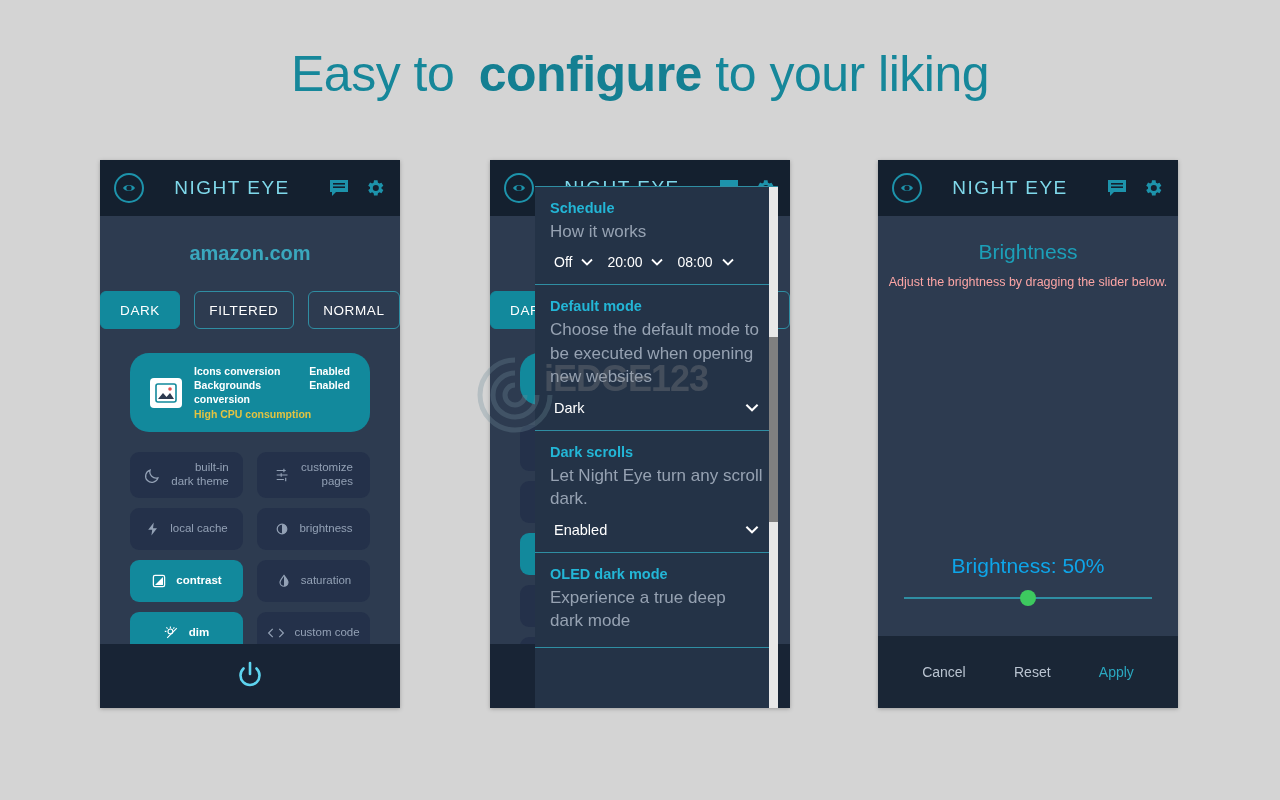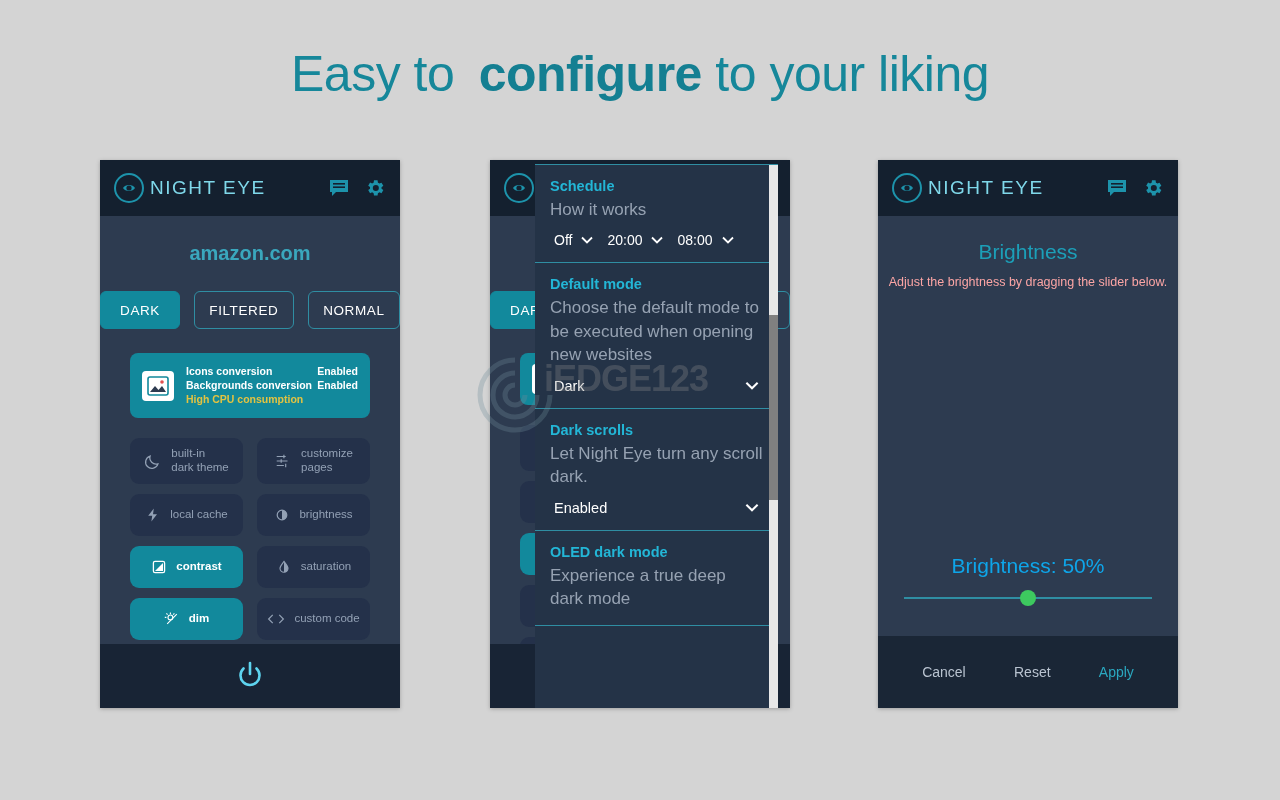--- a/index.html
+++ b/index.html
@@ -37,21 +37,21 @@
     display: flex; align-items: center; padding: 0 14px;
     position: relative; z-index: 3;
   }
   .logo-circle {
     width: 30px; height: 30px; border-radius: 50%;
     border: 2px solid #1d93ab; display: flex;
     align-items: center; justify-content: center; flex: 0 0 auto;
   }
   .logo-circle svg { display:block; }
   .brand {
-    flex: 1; text-align: left;
+    flex: 1; text-align: center;
     color: #7fd8ea; font-size: 19px; letter-spacing: 1.5px;
     font-weight: 400; padding-left: 6px;
   }
   .hicon { margin-left: 14px; flex: 0 0 auto; line-height: 0; }
   .hicon svg { display:block; }
 
   
   .site-name {
     text-align: center; color: #3aa7bd; font-size: 20px;
     font-weight: 700; margin-top: 26px;
@@ -63,22 +63,22 @@
     height: 38px; min-width: 80px; padding: 0 16px;
     border-radius: 6px; font-size: 13.5px; letter-spacing: .6px;
     display: flex; align-items: center; justify-content: center;
     color: #ffffff; background: transparent;
     border: 1px solid #2f8ea3;
   }
   .mode-btn.active { background: #12899c; border-color: #12899c; }
 
   
   .conv-card {
-    margin: 24px 30px 0; background: #12899c; border-radius: 8px;
-    padding: 11px 12px; display: flex; align-items: center; gap: 12px;
+    margin: 24px 30px 0; background: #12899c; border-radius: 19px;
+    padding: 11px 20px; display: flex; align-items: center; gap: 12px;
   }
   .conv-thumb {
     width: 32px; height: 30px; border-radius: 4px; background: #ffffff;
     display:flex; align-items:center; justify-content:center; flex:0 0 auto;
   }
   .conv-rows { flex: 1; }
   .conv-row { display: flex; font-size: 10.5px; color: #fff; font-weight: 700; line-height: 1.35; }
   .conv-row .k { flex: 1; }
   .conv-row .v { flex: 0 0 auto; }
   .conv-warn { font-size: 10.5px; font-weight: 700; color: #e3c341; line-height: 1.4; }
@@ -88,37 +88,37 @@
   .tg-grid { display: grid; grid-template-columns: 1fr 1fr; gap: 10px 14px; }
   .tg {
     height: 42px; border-radius: 9px; background: #24314a;
     display: flex; align-items: center; justify-content: center; gap: 9px;
     color: #93a1b5; font-size: 11.5px; line-height: 1.2;
   }
   .tg.tall { height: 46px; }
   .tg.on { background: #12899c; color: #ffffff; font-weight: 700; }
   .tg .ic { line-height: 0; flex: 0 0 auto; }
   .tg .ic svg { display: block; }
-  .tg .lbl { text-align: left; }
+  .tg .lbl { text-align: right; }
 
   
   .pfooter {
     position: absolute; left: 0; bottom: 0; width: 100%; height: 64px;
     background: #182435; display: flex; align-items: center; justify-content: center;
     z-index: 4;
   }
   .pfooter svg { display: block; }
 
   
   .ghost { position: absolute; inset: 0; }
   .ghost .site-name { opacity: .55; }
 
   
   .settings {
-    position: absolute; left: 45px; top: 4px;
+    position: absolute; left: 45px; top: 26px;
     width: 243px; height: 594px;
     background: #243347; z-index: 6;
     overflow: hidden; border-top: 1px solid #2f8ea3;
   }
   .sec { padding: 13px 15px 14px; border-bottom: 1px solid #2f8ea3; }
   .sec:last-child { border-bottom: none; }
   .sec-title { color: #23b6d6; font-size: 14.5px; font-weight: 700; }
   .sec-desc { color: #96a2b2; font-size: 17px; line-height: 1.38; margin-top: 4px; }
   .sched-row { display: flex; align-items: center; gap: 3px; margin-top: 11px; padding-left: 4px; }
   .sel {

